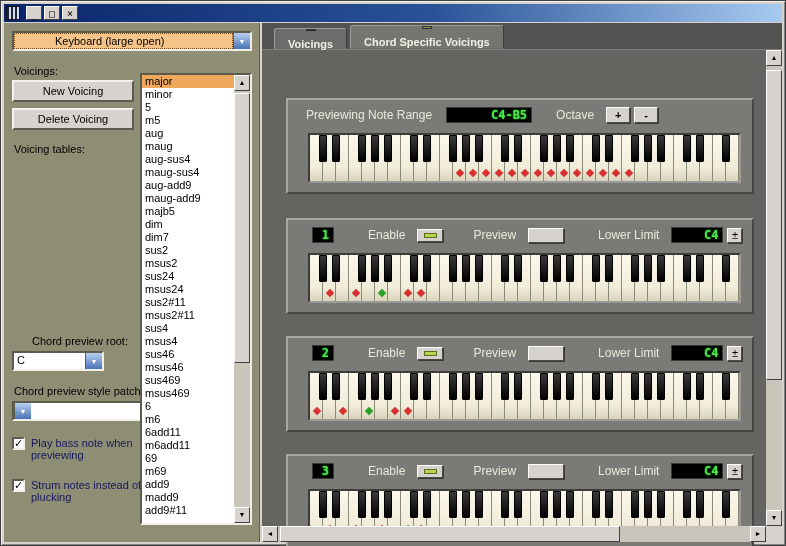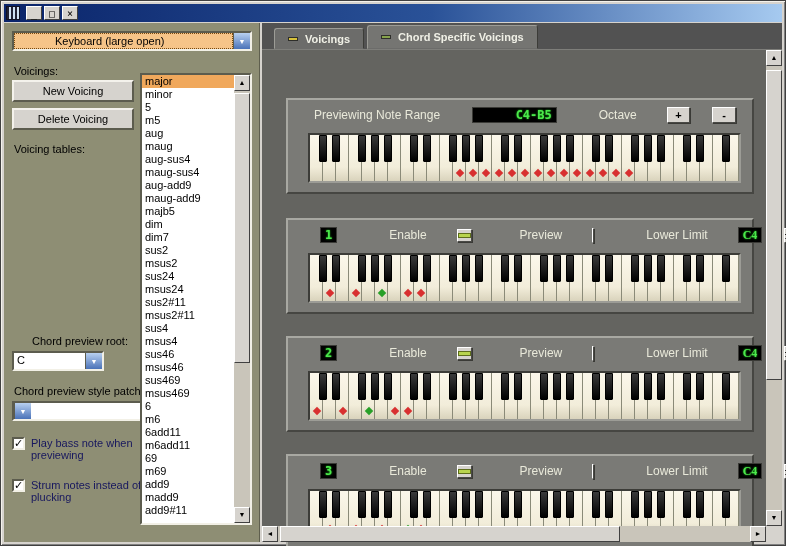--- a/index.html
+++ b/index.html
@@ -47,36 +47,36 @@
     font-size:7px;line-height:13px;text-align:center;}
   .sb-track{flex:1;position:relative;}
   .sb-thumb{position:absolute;background:#d6d3ce;border:1px solid;border-color:#fff #404040 #404040 #fff;}
   .list-sb{position:absolute;right:0;top:0;bottom:0;}
   
   .right-panel{position:absolute;left:261px;top:22px;right:3px;bottom:3px;background:#606060;}
   .tabbar{position:absolute;left:0;top:0;right:0;height:27px;background:#525252;
     display:flex;align-items:flex-end;padding-left:12px;gap:3px;border-bottom:1px solid #7e7e7a;}
   .tab{height:21px;display:flex;align-items:center;gap:7px;padding:0 13px;
     background:#6c6c6a;color:#f0f0e6;border:1px solid;border-color:#9c9c96 #3c3c38 #6c6c6a #9c9c96;
-    border-radius:3px 3px 0 0;font-size:11px;font-weight:bold;}
+    border-radius:3px 3px 0 0;font-size:11px;font-weight:bold;flex-direction:column;}
   .tab.active{height:24px;background:#757572;}
   .tab-dash{width:10px;height:4px;border:1px solid #2e2e2a;}
   .rp-content{position:absolute;left:0;top:27px;right:16px;bottom:16px;background:#646460;}
   .panel{position:absolute;left:24px;width:468px;height:96px;background:#7a7a76;
     border:2px solid;border-color:#a8a8a2 #464642 #464642 #a8a8a2;}
-  .sec-head{display:flex;align-items:center;height:30px;padding:0 16px;color:#e9e9da;font-size:12px;gap:18px;}
+  .sec-head{display:flex;align-items:center;height:30px;padding:0 8px;color:#e9e9da;font-size:12px;}
   .rlabel{white-space:nowrap;}
   .ml4{margin-left:4px;}.ml10{margin-left:10px;}.ml12{margin-left:12px;}.ml14{margin-left:14px;}
   .ml16{margin-left:16px;}.ml24{margin-left:24px;}.ml30{margin-left:30px;}.ml34{margin-left:34px;}
   .led{background:#000;border:1px solid #3a3a36;color:#4ce84c;font-weight:bold;
     font-family:"DejaVu Sans Mono",monospace;font-size:12px;height:16px;line-height:14px;
     text-shadow:0 0 2px #2c2;padding:0 4px;}
   .led.range{width:86px;text-align:right;}
   .led.num{width:22px;text-align:right;}
-  .led.lower{width:24px;text-align:right;font-family:Liberation Serif, serif;}
+  .led.lower{width:52px;text-align:right;}
   .btn3d{background:#d6d3ce;color:#000;border:1px solid;border-color:#fff #4a4a46 #4a4a46 #fff;
     box-shadow:1px 1px 0 #3a3a36;padding:0;}
   .oct-btn{width:24px;height:16px;font-weight:bold;font-size:11px;line-height:13px;}
   .enable-btn{width:26px;height:13px;display:flex;align-items:center;justify-content:center;}
   .enable-led{width:13px;height:5px;background:#b8d44e;border:1px solid #5e6e1c;}
   .preview-btn{width:36px;height:15px;}
   .pm-btn{width:15px;height:15px;font-size:11px;line-height:12px;margin-left:4px;}
   .kbwrap{position:absolute;left:20px;top:33px;width:433px;height:50px;
     border:2px solid;border-color:#3c3c38 #9c9c96 #9c9c96 #3c3c38;background:#111;}
   .keyboard{position:relative;width:429px;height:46px;background:#222;}

